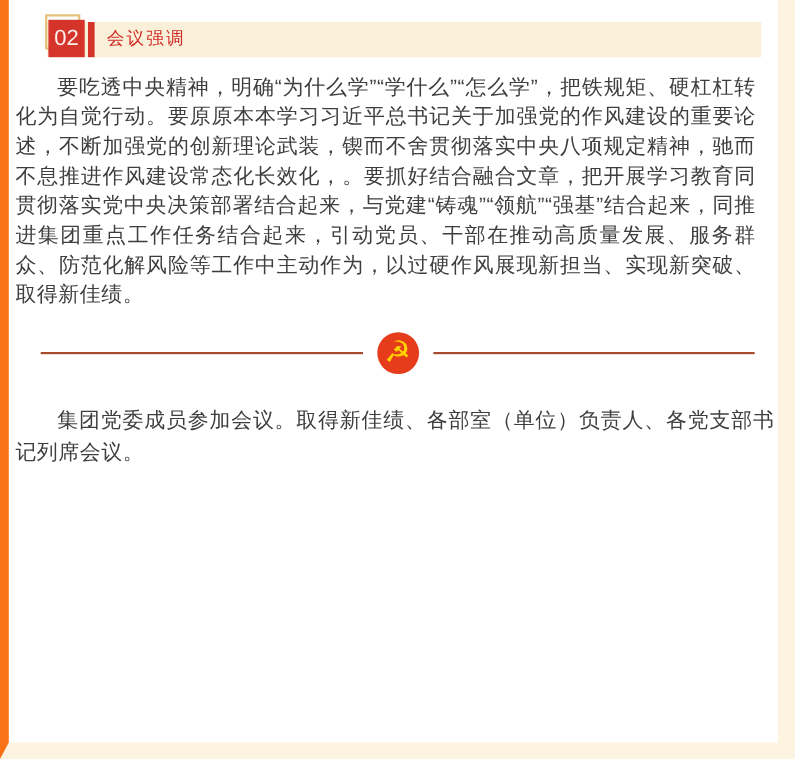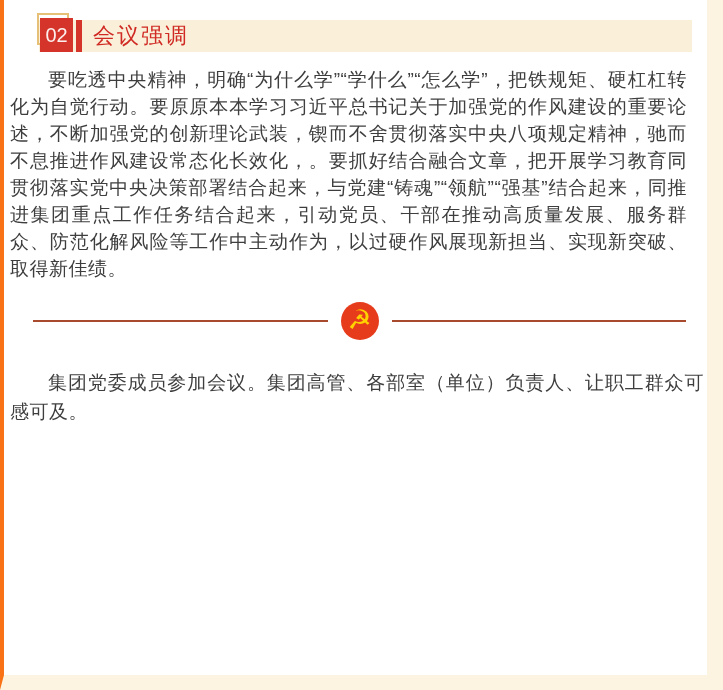--- a/index.html
+++ b/index.html
@@ -7,21 +7,21 @@
     padding: 0;
     background: #ffffff;
     font-family: "Liberation Sans", "DejaVu Sans", sans-serif;
   }
   .page {
     position: relative;
     width: 723px;
     height: 690px;
     box-sizing: border-box;
     background: #ffffff;
-    border-left: 4px solid #f97316;
+    border-left: 8px solid #f97316;
     border-right: 16px solid #fcf3e1;
     border-bottom: 15px solid #fcf3e1;
     overflow: hidden;
   }
   
   .sec-header {
     position: relative;
     height: 39px;
   }
   .sec-header .band {
@@ -62,21 +62,21 @@
     height: 32px;
     background: #d5342b;
   }
   .sec-header .sec-title {
     position: absolute;
     left: 89px;
     top: 7px;
     height: 17px;
     line-height: 32px;
     color: #d02a24;
-    font-size: 22px;
+    font-size: 16px;
     letter-spacing: 2px;
   }
   .m-top-1 { margin-top: 13px; }
   .m-top-2 { margin-top: 2px; }
   
   p.body {
     margin: 14px 0 0 0;
     padding: 0 20px 0 6px;
     font-size: 19px;
     line-height: 27px;
@@ -145,15 +145,15 @@
 
 
   <div class="divider">
     <div class="dline"></div>
     <div class="emblem">
       <span>☭</span>
     </div>
     <div class="dline"></div>
   </div>
 
-  <p class="footer">集团党委成员参加会议。集团高管、各部室（单位）负责人、让职工群众可感可及。</p>
+  <p class="footer">集团党委成员参加会议。取得新佳绩、各部室（单位）负责人、各党支部书记列席会议。</p>
 
 </div>
 
 </body></html>

